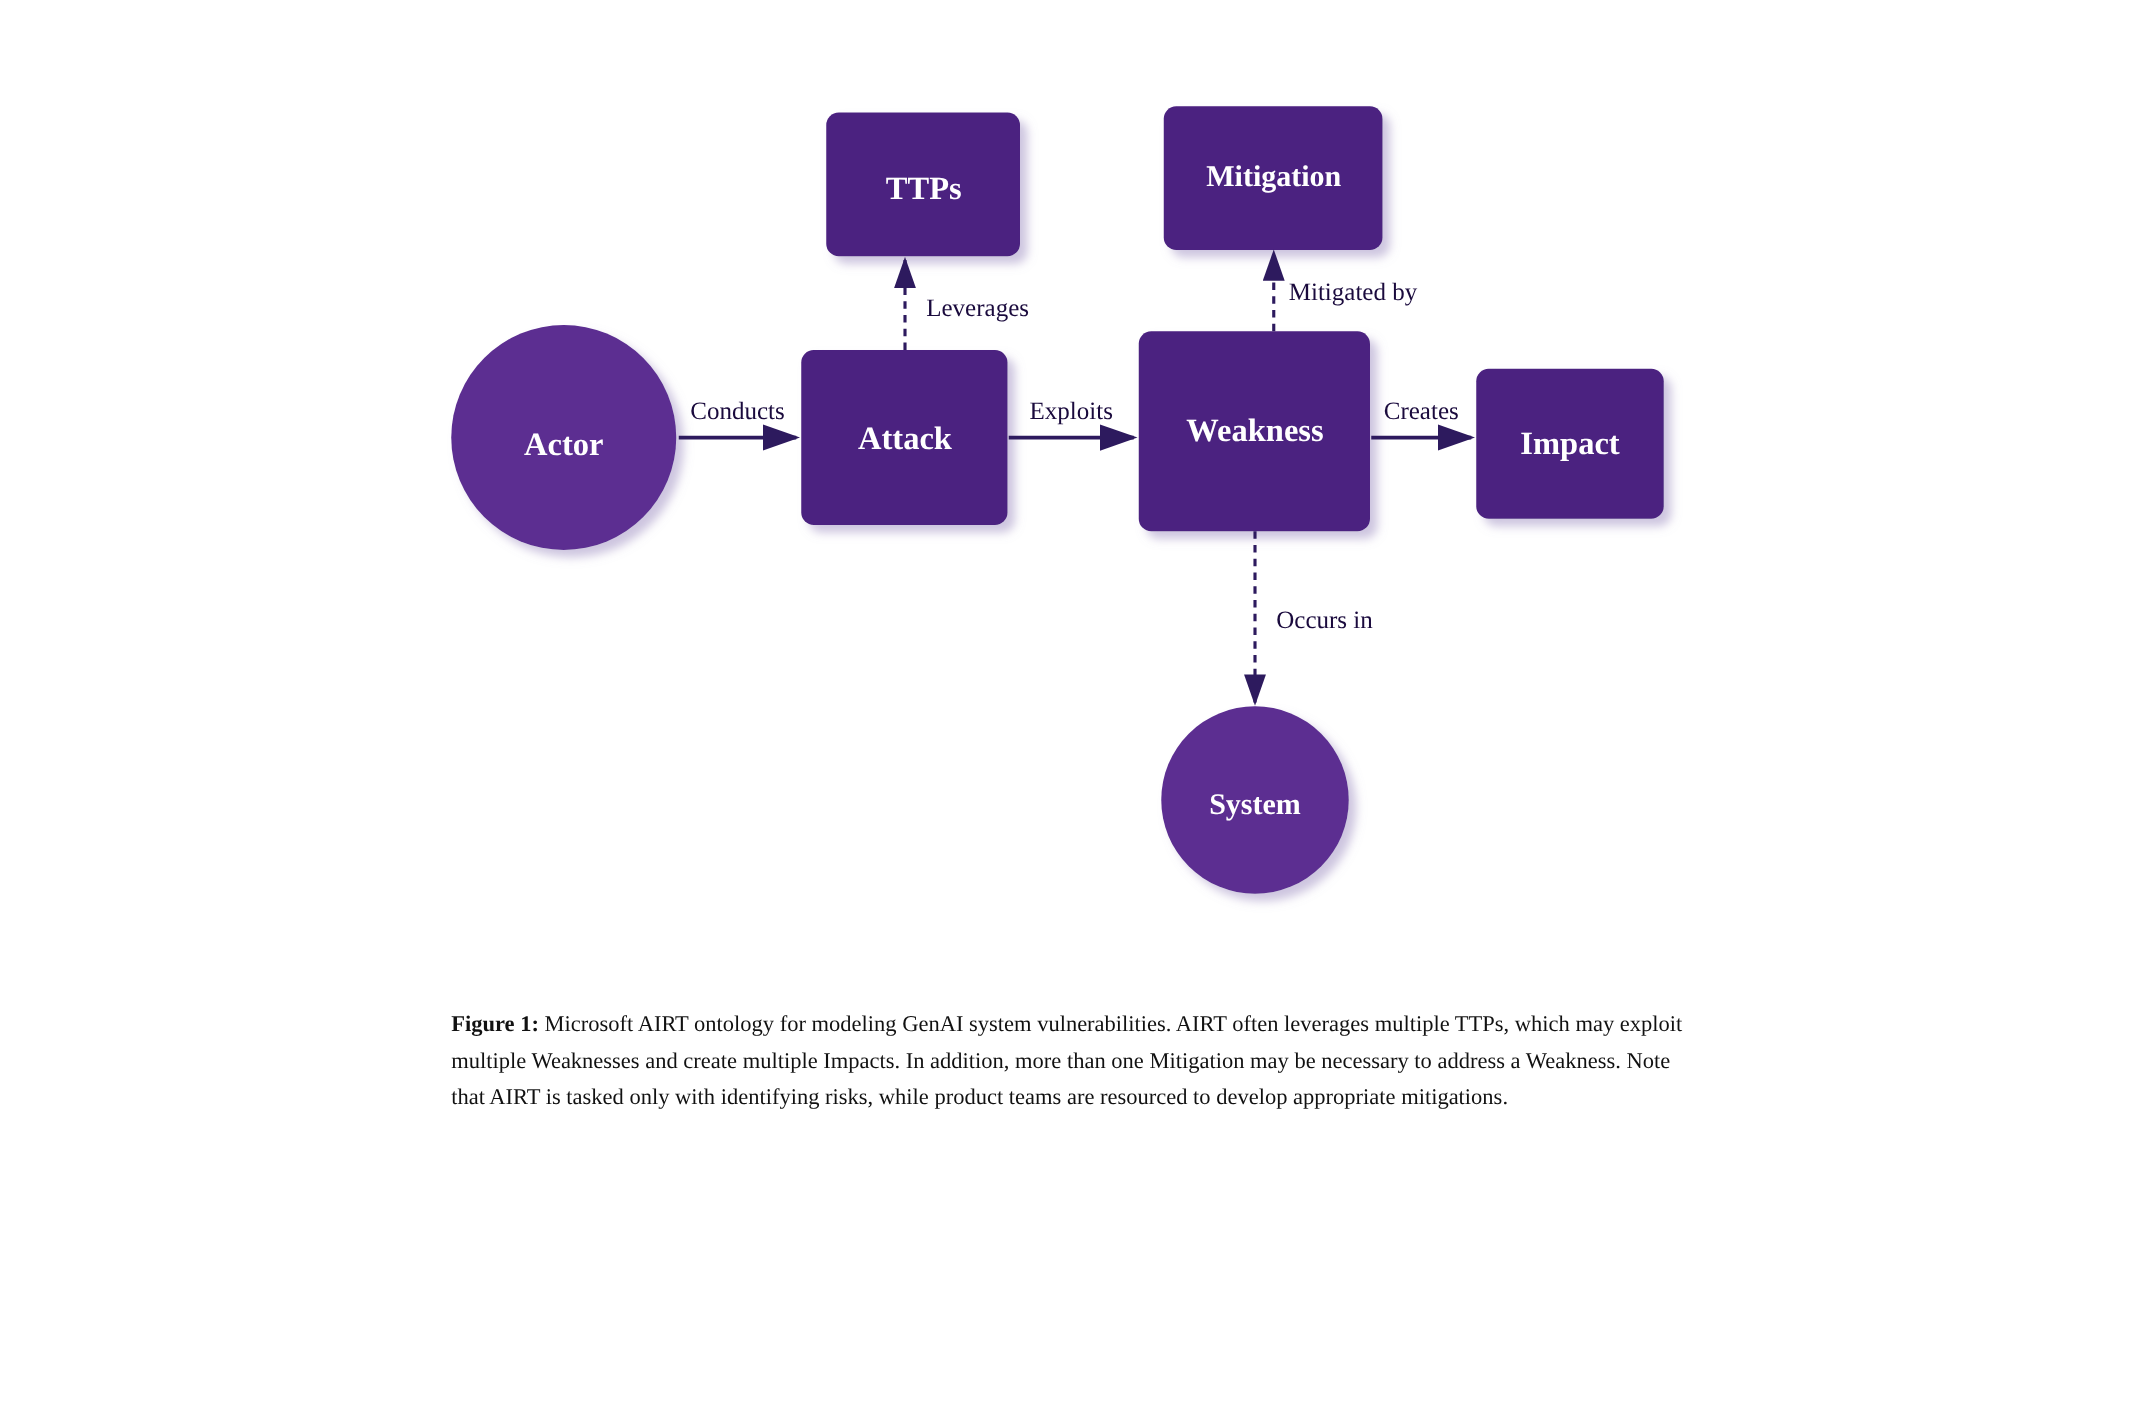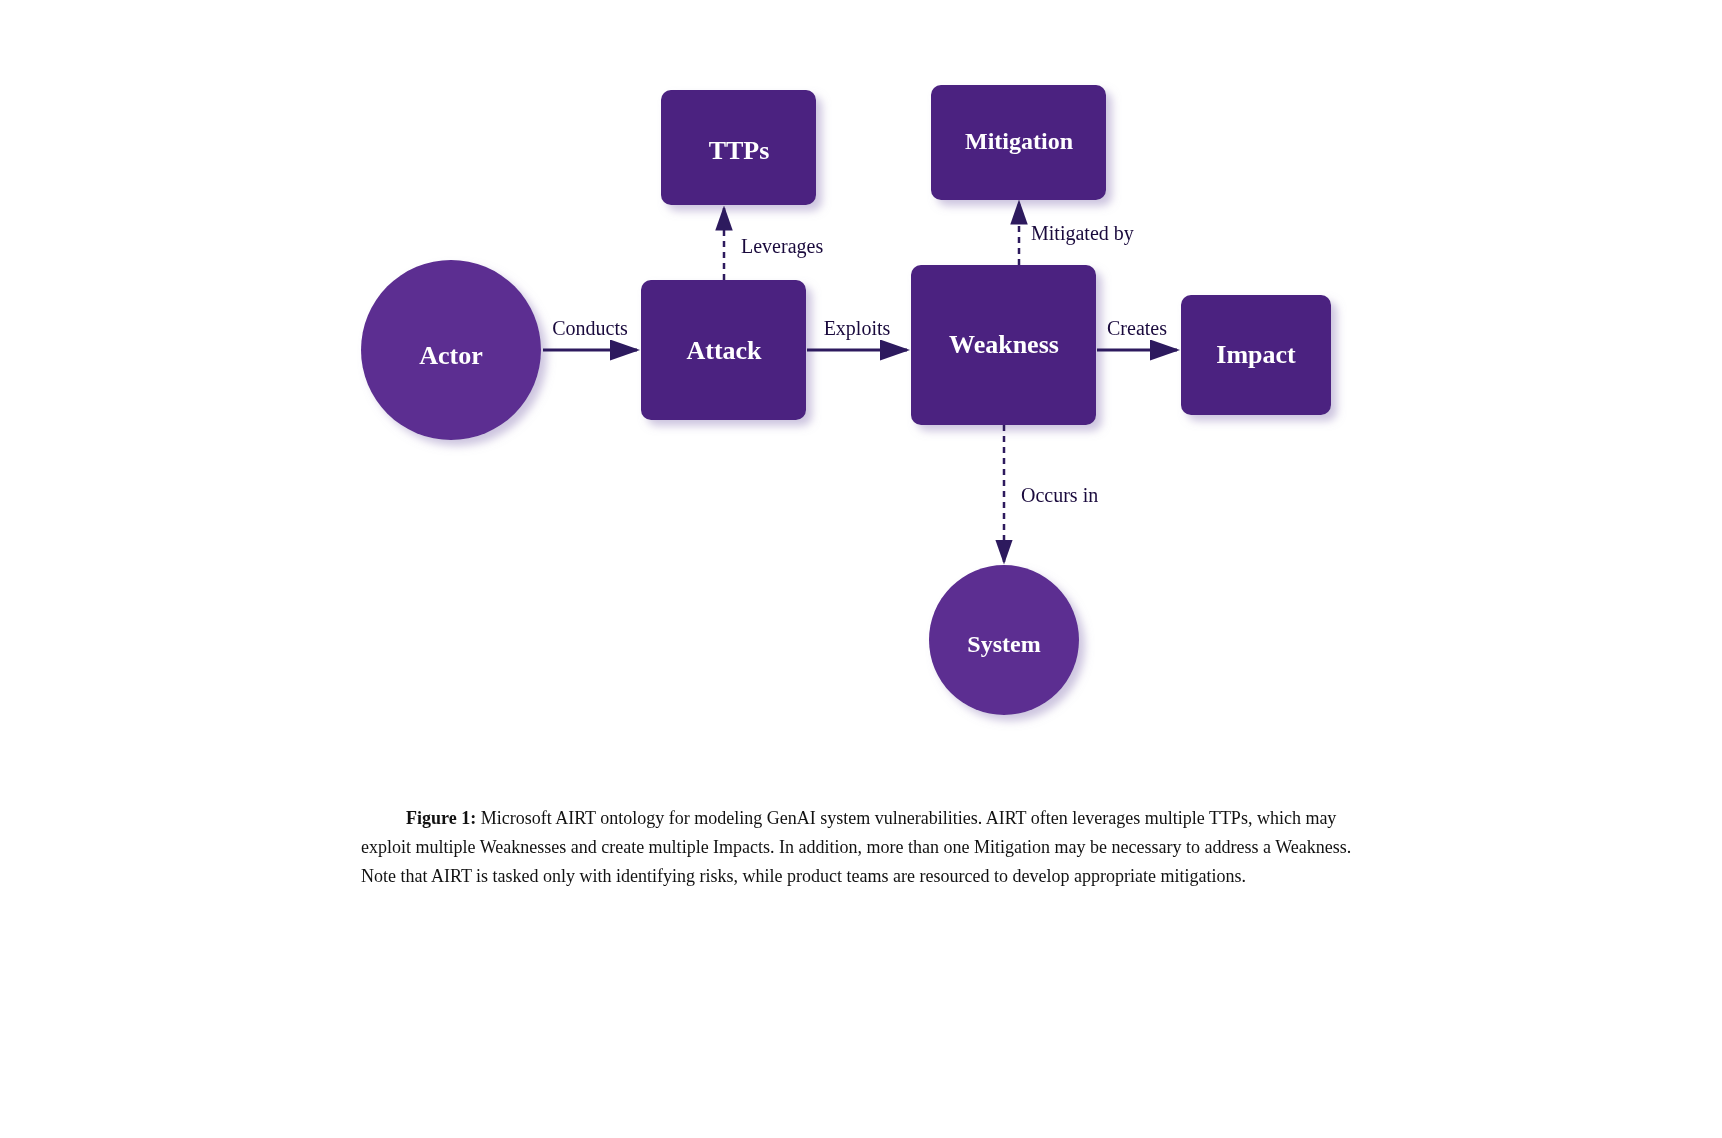--- a/index.html
+++ b/index.html
@@ -28,21 +28,20 @@
     .caption {
       max-width: 1000px;
       font-size: 18px;
       line-height: 1.6;
       color: #111;
       text-align: left;
     }
 
     .caption strong {
       font-weight: bold;
-      margin-left: 45px;
     }
   </style>
 </head>
 <body>
 
 <div class="diagram-container">
   <svg class="diagram" viewBox="0 0 1100 720" xmlns="http://www.w3.org/2000/svg">
     <defs>
 
       <marker id="arrow-solid" markerWidth="10" markerHeight="7" refX="9" refY="3.5" orient="auto">

